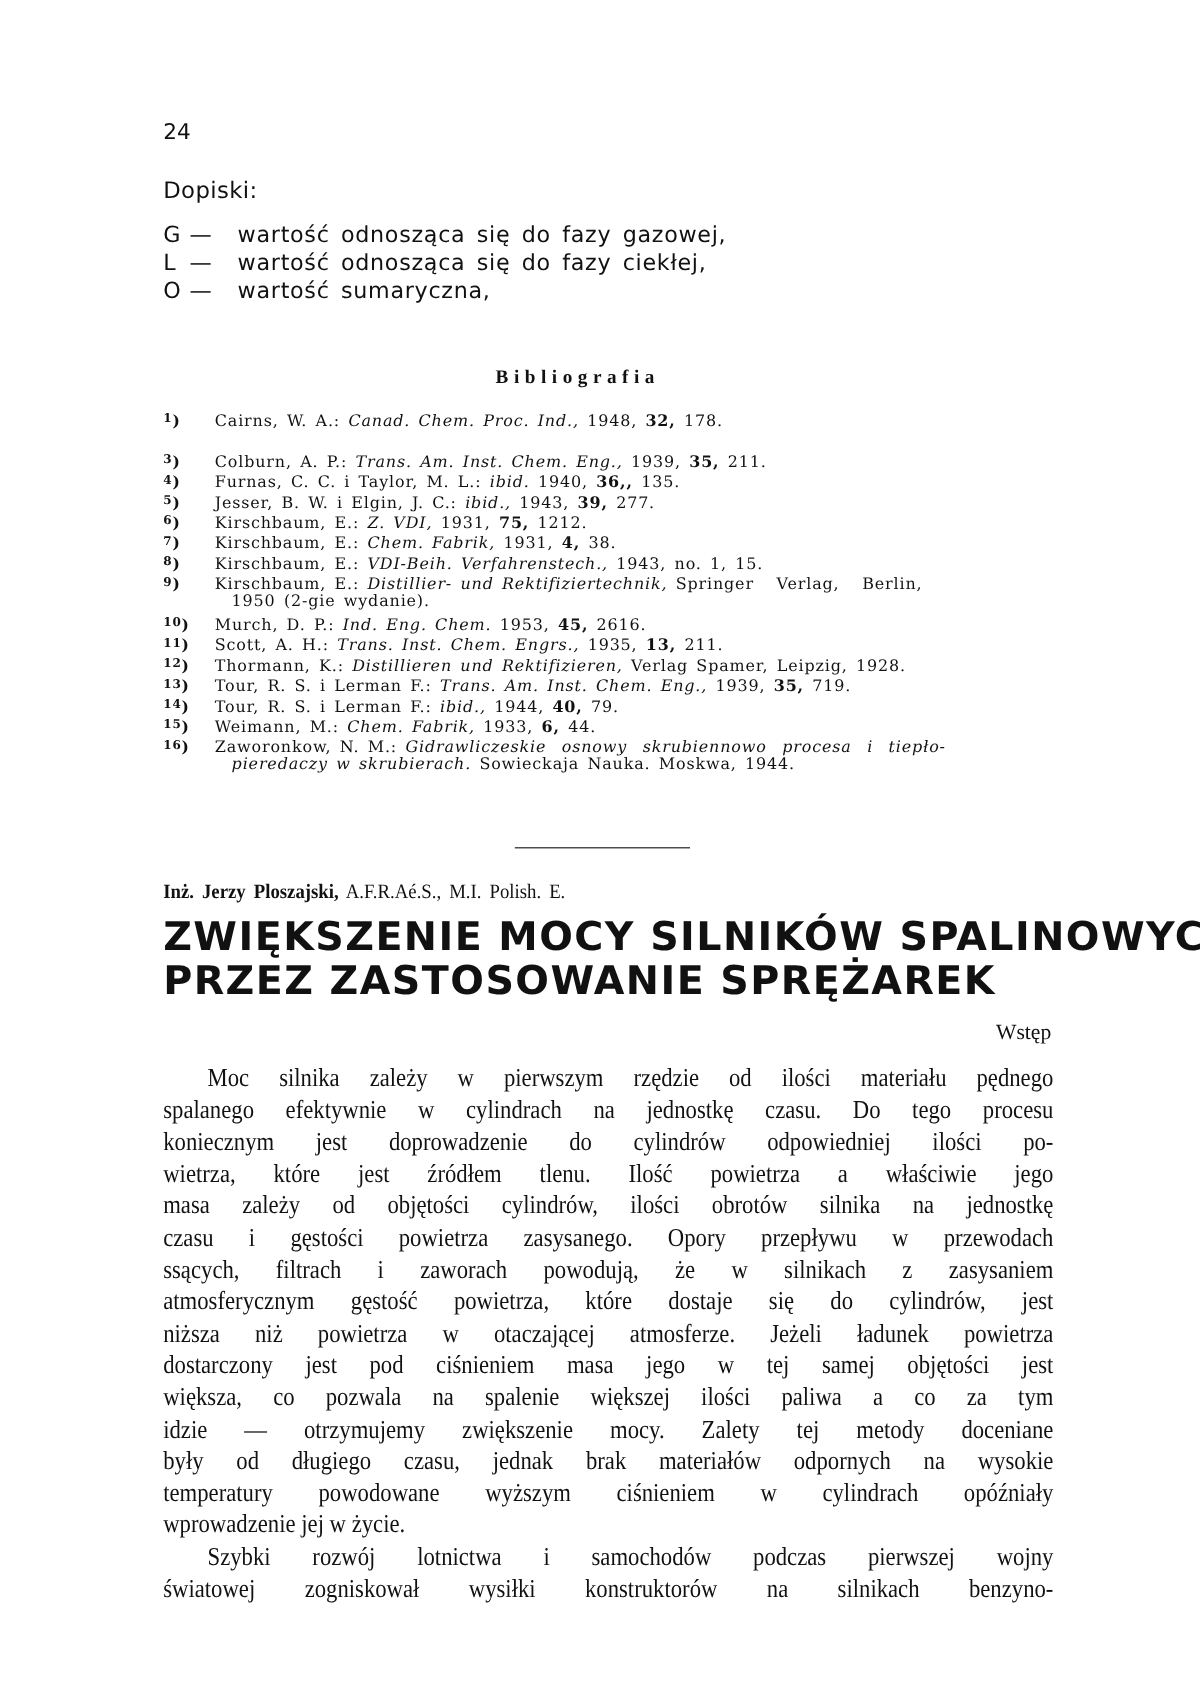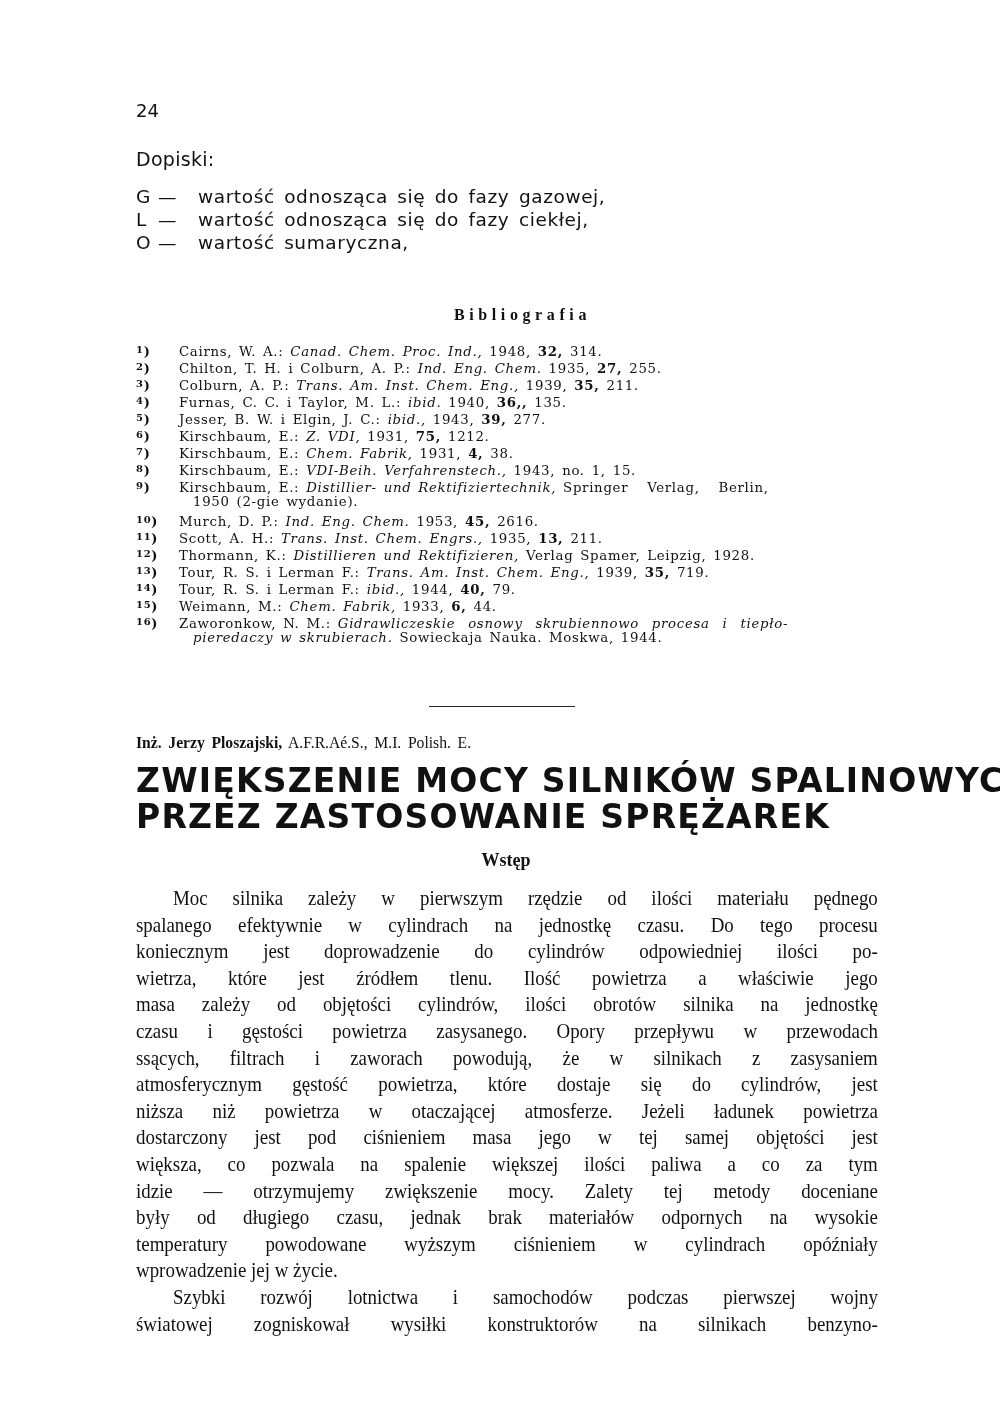--- a/index.html
+++ b/index.html
@@ -9,36 +9,36 @@
   .sans { font-family: "DejaVu Sans", "Liberation Sans", sans-serif; }
   .serif { font-family: "Liberation Serif", "DejaVu Serif", serif; }
   .bibfont { font-family: "DejaVu Serif", "Liberation Serif", serif; }
 
   .page-number { left: 133px; top: 100px; font-size: 18px; }
   .notes-title { left: 133px; top: 148px; font-size: 19px; letter-spacing: 0.3px; }
   .note-row { left: 133px; font-size: 18.5px; letter-spacing: 0.6px; word-spacing: 3px; }
   .note-sym { display: inline-block; width: 22px; }
   .note-dash { display: inline-block; width: 40px; }
 
-  .bib-title { left: 410px; top: 306px; font-size: 16px; font-weight: bold; letter-spacing: 4.6px; margin-left: 41px; }
+  .bib-title { left: 410px; top: 306px; font-size: 16px; font-weight: bold; letter-spacing: 4.6px; }
   .bib-row { left: 133px; font-size: 13.3px; letter-spacing: 0.7px; word-spacing: 2px; line-height: 17px; }
   .bib-num { display: inline-block; width: 36px; font-size: 10px; font-weight: bold; vertical-align: 3px; }
   .bib-num .paren { font-size: 13px; vertical-align: -3px; }
   .bib-cont { left: 190px; font-size: 13.3px; letter-spacing: 0.7px; word-spacing: 2px; }
   i { font-style: italic; }
   b { font-weight: bold; }
 
   .divider { position: absolute; left: 426px; top: 706px; width: 146px; height: 0; border-top: 1.5px solid #222; }
 
   .author { left: 133px; top: 733px; font-size: 17px; transform: scaleX(0.92); transform-origin: left; word-spacing: 3px; }
   .author .b { font-weight: bold; }
   .title-line { left: 0; width: 1000px; text-align: left; font-weight: bold; font-size: 33px; letter-spacing: 1.2px; }
   .title1 { top: 761px; left: 133px; width: 740px; }
   .title2 { top: 797px; left: 133px; width: 740px; }
-  .subhead { left: 133px; width: 740px; text-align: center; top: 850px; font-size: 18px; font-weight: bold; }
+  .subhead { left: 133px; width: 740px; text-align: right; top: 850px; font-size: 18px; font-weight: normal; }
 
   .para { position: absolute; left: 133px; width: 742px; font-size: 21.5px; line-height: 26.6px; text-align: justify; transform: scaleX(0.88); transform-origin: left top; width: 843px; }
   .para .line { display: block; text-align: justify; text-align-last: justify; height: 26.6px; white-space: nowrap; }
   .para .line.last { text-align-last: left; }
   .para .indent { padding-left: 42px; }
 </style>
 </head>
 <body>
 
 <div class="page">
@@ -58,29 +58,21 @@
   </div>
 
   <div class="abs serif bib-title">Bibliografia</div>
 
   <div class="abs bibfont bib-row" style="top:341px">
     <span class="bib-num"><span>1</span><span class="paren">)</span></span>
     <span>Cairns, W. A.:</span>
     <i>Canad. Chem. Proc. Ind.,</i>
     <span>1948,</span>
     <b>32,</b>
-    <span>314.</span>
-  </div>
-  <div class="abs bibfont bib-row" style="top:358px">
-    <span class="bib-num"><span>2</span><span class="paren">)</span></span>
-    <span>Chilton, T. H. i Colburn, A. P.:</span>
-    <i>Ind. Eng. Chem.</i>
-    <span>1935,</span>
-    <b>27,</b>
-    <span>255.</span>
+    <span>178.</span>
   </div>
   <div class="abs bibfont bib-row" style="top:375px">
     <span class="bib-num"><span>3</span><span class="paren">)</span></span>
     <span>Colburn, A. P.:</span>
     <i>Trans. Am. Inst. Chem. Eng.,</i>
     <span>1939,</span>
     <b>35,</b>
     <span>211.</span>
   </div>
   <div class="abs bibfont bib-row" style="top:392px">

